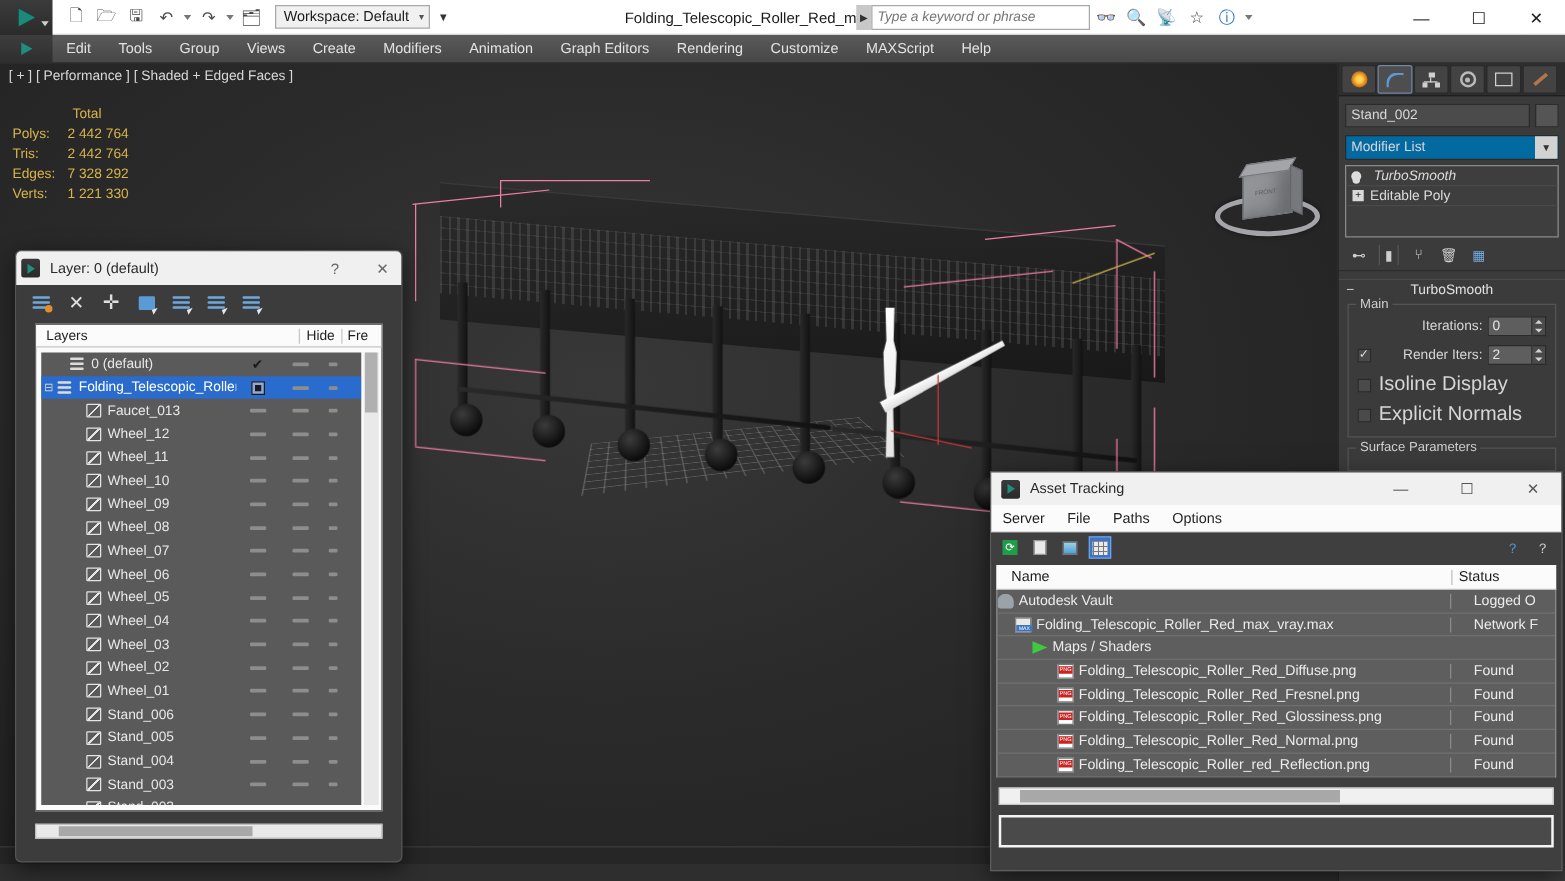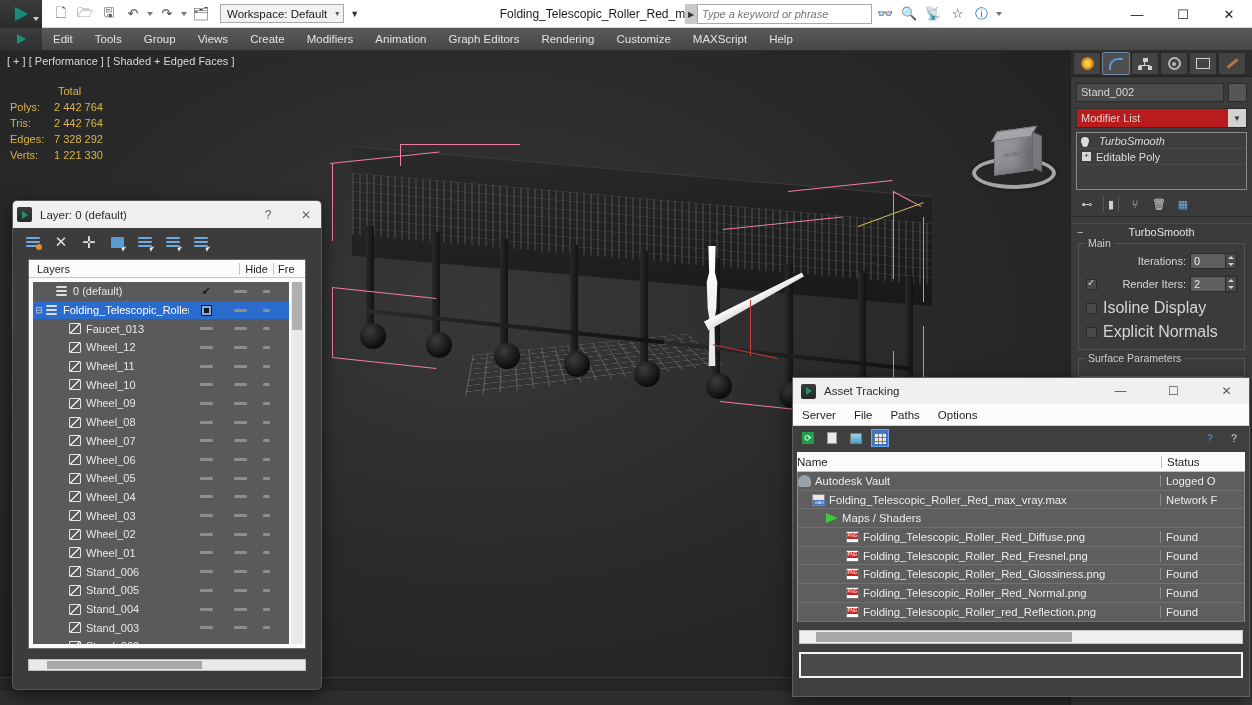--- a/index.html
+++ b/index.html
@@ -202,21 +202,21 @@
   .cp-tab .disp { width:14px;height:11px;border:1.5px solid #cfcfcf; }
   .cp-tab .util { width:13px;height:3px;background:#b2764a; transform:rotate(-40deg); }
 
   .cp-namerow { display:flex; padding: 6px 5px 3px 5px; gap: 4px; }
   .cp-name {
     flex: 1; height: 19px; background:#4b4b4b; border:1px solid #2b2b2b;
     color:#d8d8d8; font-size:11px; padding:0 4px; line-height:17px;
   }
   .cp-color { width: 19px; height: 19px; background: #555; border:1px solid #2b2b2b; }
   .cp-modlist {
-    margin: 3px 5px 0 5px; height: 20px; background:#b91c1c; border:1px solid #2b2b2b;
+    margin: 3px 5px 0 5px; height: 20px; background:#0369a1; border:1px solid #2b2b2b;
     display:flex; align-items:center; color:#d8d8d8; font-size:11px; padding-left:4px;
     position:relative;
   }
   .cp-modlist .dd {
     position:absolute; right:0; top:0; width:18px; height:18px; background:#d2d2d2;
     display:flex;align-items:center;justify-content:center; font-size:8px; color:#333;
   }
   .cp-stack {
     margin: 4px 5px 0 5px; background:#3e3e3e; border:1px solid #8a8a8a; height: 58px;
   }
@@ -357,26 +357,26 @@
   .at-tb-btn .g2 { width:10px;height:12px;background:#e9e9e9;border:1px solid #999; }
   .at-tb-btn .g3 { width:12px;height:11px;background:linear-gradient(#9fd0ea,#4c9fd0); border:1px solid #777; }
   .at-tb-btn .g4 { width:12px;height:11px;background:#eaeaea; background-image: repeating-linear-gradient(to right,#777 0 1px,transparent 1px 4px), repeating-linear-gradient(to bottom,#777 0 1px,transparent 1px 4px); }
   .at-toolbar .sp { flex:1; }
   .at-help { width:18px;height:18px;display:flex;align-items:center;justify-content:center;font-size:11px;color:#cfcfcf; }
   .at-colhead {
     height:20px; background:#fbfbfb; display:flex; align-items:center;
     font-size:11.5px; color:#1c1c1c; border-bottom:1px solid #c0c0c0;
     margin: 2px 4px 0 4px;
   }
-  .at-colhead .cn { flex:1; padding-left:0; }
+  .at-colhead .cn { flex:1; padding-left:12px; }
   .at-colhead .cs { width:84px; padding-left:5px; border-left:1px solid #c0c0c0; }
   .at-rows { margin: 0 4px; background:#5e5e5e; height: 150px; overflow:hidden; border-left:1px solid #8a8a8a; border-right:1px solid #8a8a8a;}
   .arow { height:18.7px; display:flex; align-items:center; font-size:11.3px; color:#ececec; border-bottom:1px solid #707070; }
   .arow .an { flex:1; display:flex; align-items:center; gap:4px; overflow:hidden; white-space:nowrap; }
-  .arow .as { width:84px; padding-left:5px; border-left:1px solid #8a8a8a; overflow:hidden; white-space:nowrap; }
+  .arow .as { width:84px; padding-left:18px; border-left:1px solid #8a8a8a; overflow:hidden; white-space:nowrap; }
   .ai { flex:none; width:13px; height:12px; position:relative; }
   .ai.vault { border-radius:50% 50% 3px 3px; background:#9aa3aa; }
   .ai.maxfile { background:#e9e9e9; border:1px solid #888; }
   .ai.maxfile::after { content:"MAX"; position:absolute; left:0; bottom:0; width:13px; font-size:4px; color:#fff; background:#3f74c4; text-align:center; line-height:5px; }
   .ai.folder { width:0;height:0;border-left:12px solid #3ec93e; border-top:5px solid transparent; border-bottom:5px solid transparent; }
   .ai.png { background:#fff; border:1px solid #777; }
   .ai.png::after { content:"PNG"; position:absolute; left:0; top:1px; width:11px; font-size:4.5px; color:#fff; background:#cc2222; text-align:center; line-height:6px; }
   .ind-1 { padding-left: 14px; }
   .ind-2 { padding-left: 28px; }
   .ind-3 { padding-left: 48px; }

